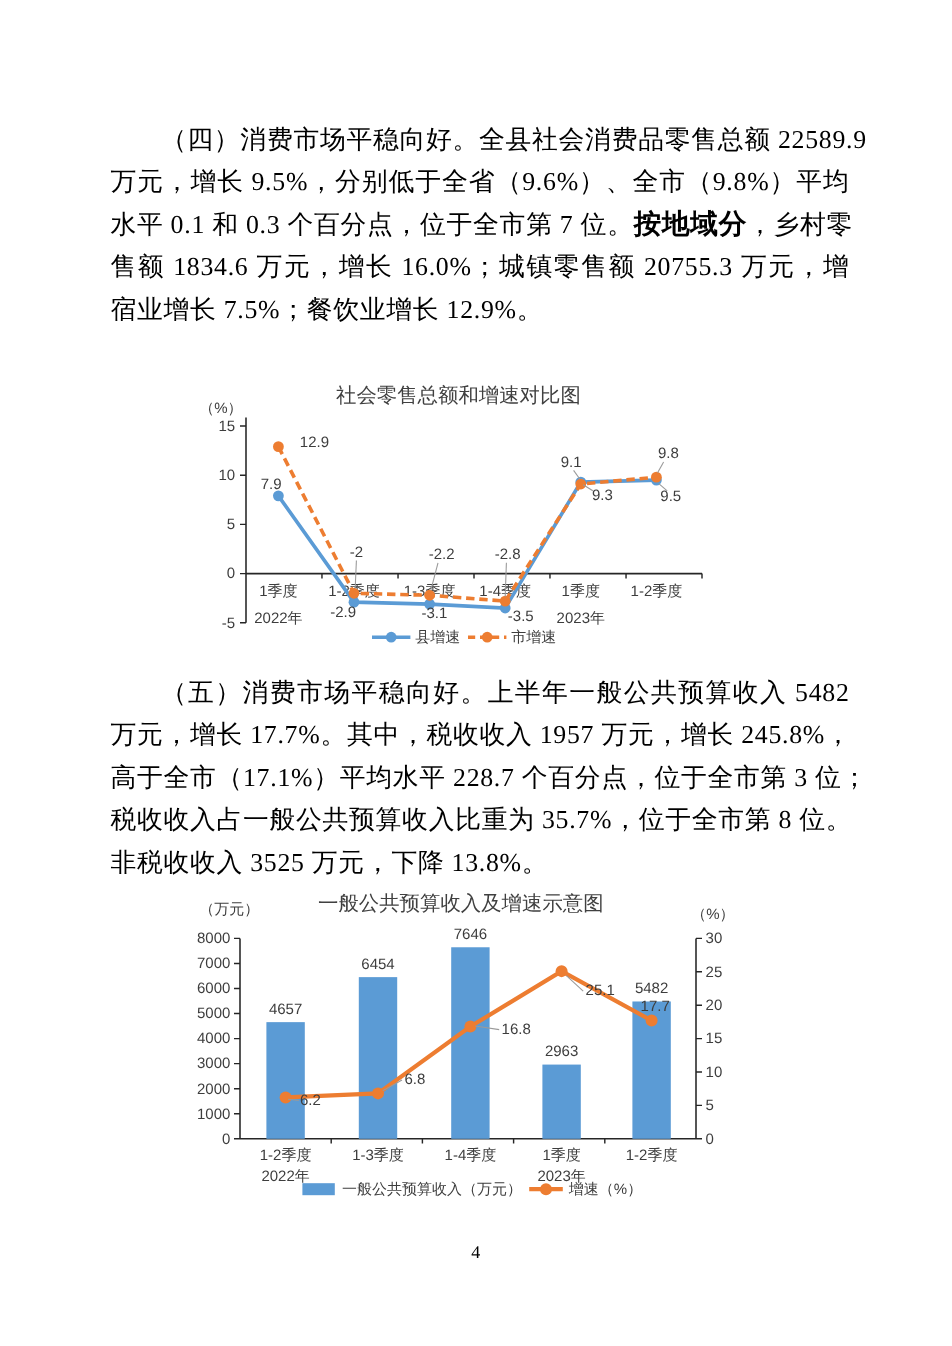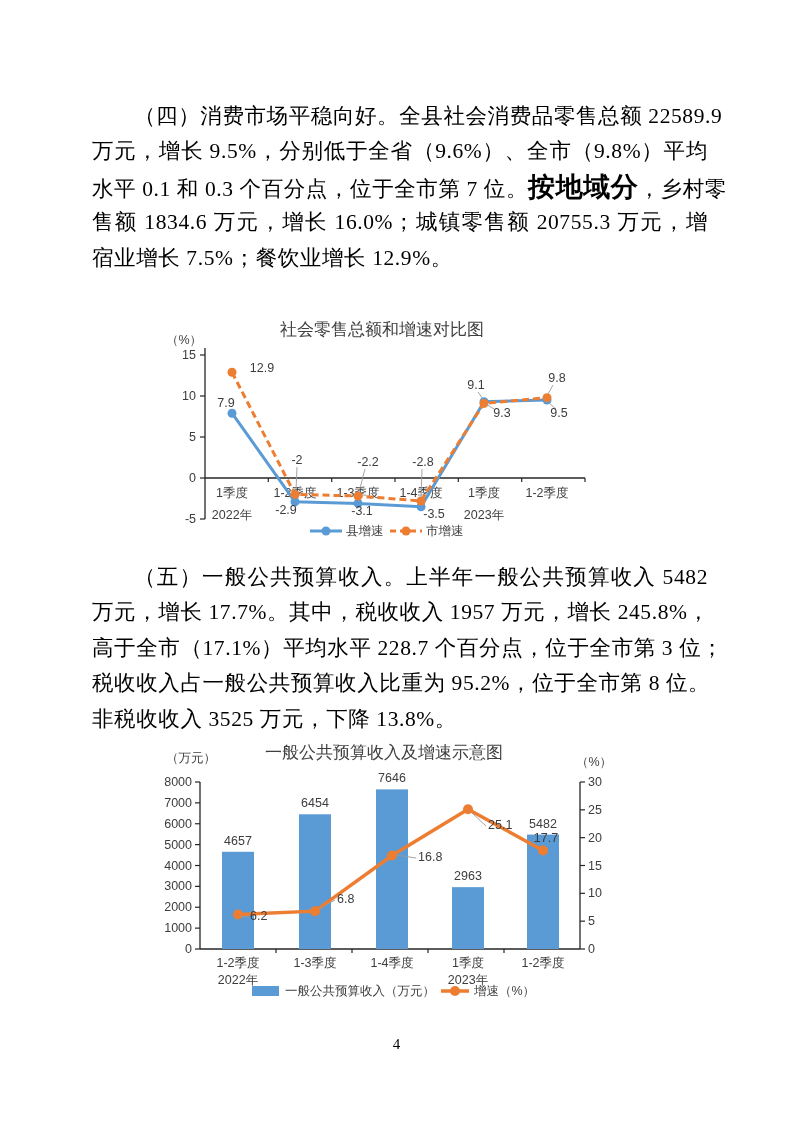--- a/index.html
+++ b/index.html
@@ -5,21 +5,21 @@
   *{margin:0;padding:0;box-sizing:border-box}
   html,body{background:#fff}
   body{width:793px;height:1122px;position:relative;overflow:hidden;
        font-family:"Liberation Serif","DejaVu Serif",serif;color:#000}
   .page{position:absolute;left:0;top:0;width:793px;height:1122px;background:#fff}
   .para{position:absolute;left:92px;width:616px;font-size:21.5px;letter-spacing:.6px}
   .para .line{height:35.4px;line-height:35.4px;text-align:justify;text-align-last:justify;overflow:visible;white-space:nowrap}
   .para .line.first{text-indent:42px}
   .para .line.last{text-align-last:left}
   .seg-k{font-family:"Liberation Serif","DejaVu Serif",serif}
-  .seg-b{font-family:Liberation Serif, serif;font-weight:700;font-size:27px}
+  .seg-b{font-family:Liberation Mono, monospace;font-weight:700;font-size:23px}
   .chart{position:absolute;background:#fff}
   .chart svg{display:block}
   svg text{font-family:"Liberation Sans","DejaVu Sans",sans-serif}
   .page-number{position:absolute;top:1036px;left:0;width:793px;text-align:center;font-size:15px;color:#000}
 </style>
 </head>
 <body>
 
 <div class="page">
 
@@ -115,24 +115,24 @@
         <g>
           <text x="262" y="17" text-anchor="middle" font-size="17" fill="#404040">社会零售总额和增速对比图</text>
         </g>
         <g>
           <text x="46" y="26" text-anchor="start" font-size="12.5" fill="#3d3d3d">（%）</text>
         </g>
       </svg>
   </figure>
 
   <section class="para" id="p5" style="top:560px">
-      <div class="line first"><span class="seg-k">（五）一般公共预算收入。</span><span>上半年一般公共预算收入 5482</span></div>
+      <div class="line first"><span class="seg-k">（五）消费市场平稳向好。</span><span>上半年一般公共预算收入 5482</span></div>
       <div class="line"><span>万元，增长 17.7%。其中，税收收入 1957 万元，增长 245.8%，</span></div>
       <div class="line"><span>高于全市（17.1%）平均水平 228.7 个百分点，位于全市第 3 位；</span></div>
-      <div class="line"><span>税收收入占一般公共预算收入比重为 95.2%，位于全市第 8 位。</span></div>
+      <div class="line"><span>税收收入占一般公共预算收入比重为 35.7%，位于全市第 8 位。</span></div>
       <div class="line last"><span>非税收收入 3525 万元，下降 13.8%。</span></div>
     </section>
 
   <figure class="chart" style="left:140px;top:742px;width:520px;height:262px">
     <svg id="chart2-svg" width="520" height="262" viewBox="0 0 520 262">
         <g>
           <line x1="60" y1="40" x2="60" y2="207" stroke="#262626" stroke-width="1.3"></line>
           <line x1="440" y1="40" x2="440" y2="207" stroke="#262626" stroke-width="1.3"></line>
           <line x1="60" y1="207" x2="440" y2="207" stroke="#262626" stroke-width="1.3"></line>
           <line x1="55" y1="40" x2="60" y2="40" stroke="#262626" stroke-width="1.2"></line>

